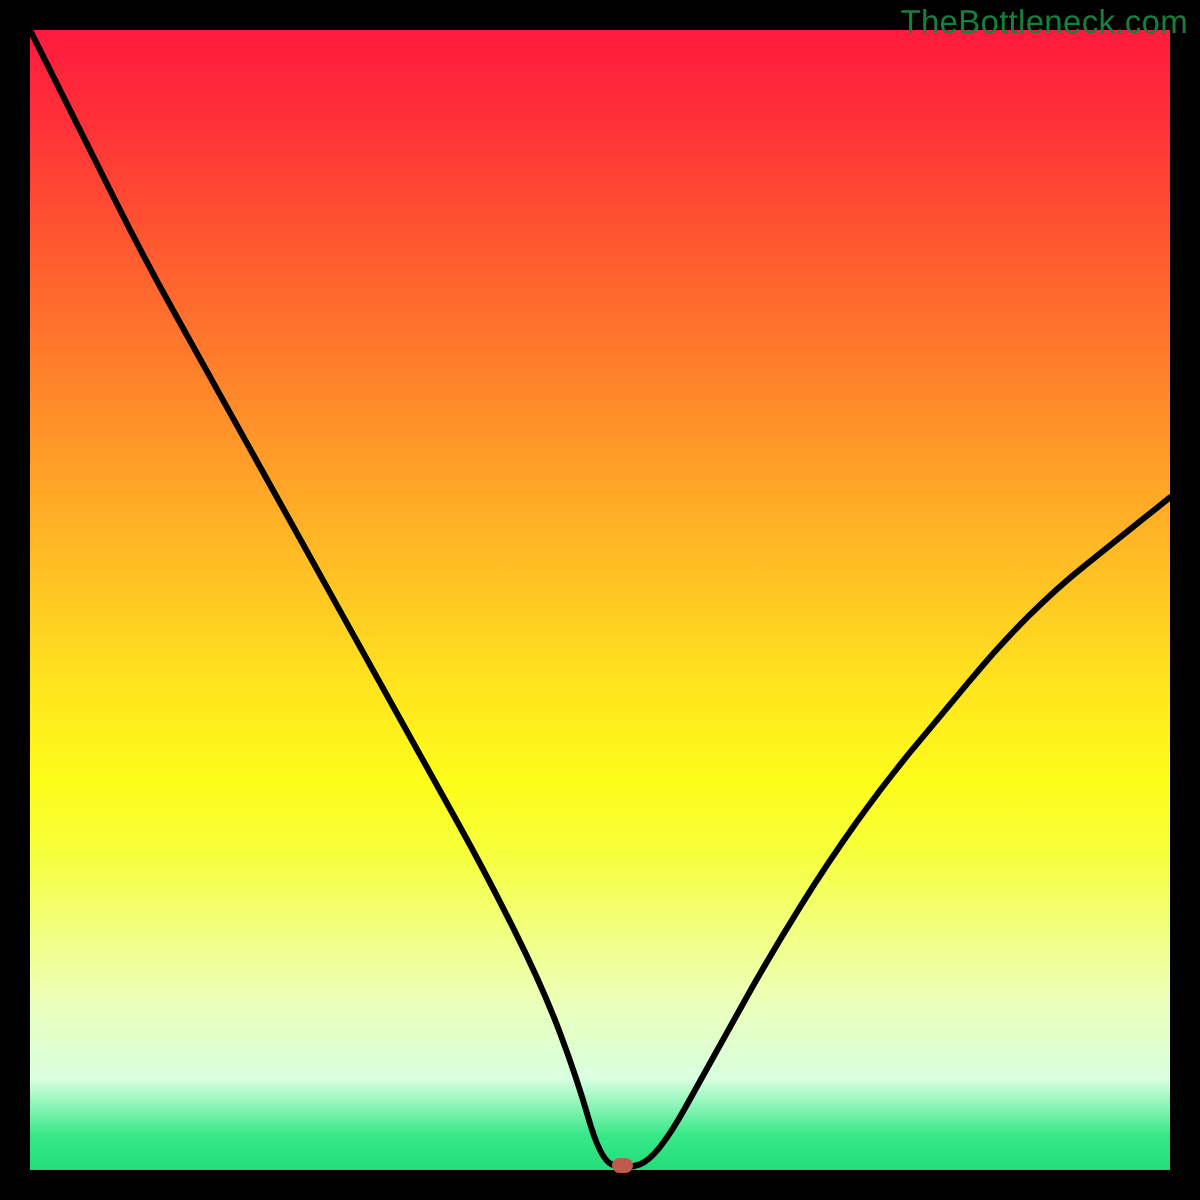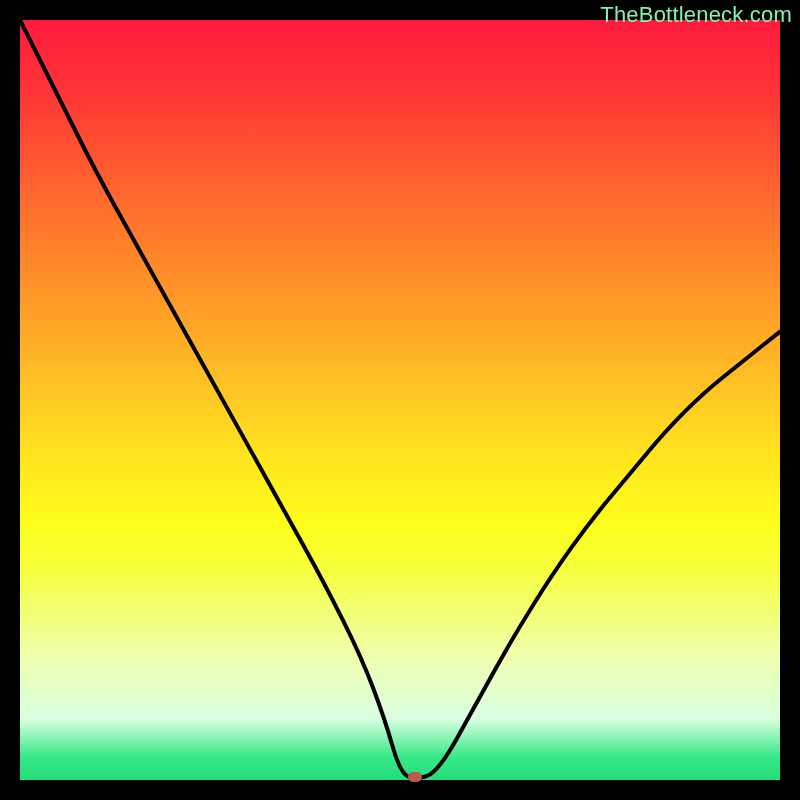--- a/index.html
+++ b/index.html
@@ -31,21 +31,21 @@
       #eeffb0 84%,
       #d8ffe0 92%,
       #36e888 97%,
       #24dd7a 100%
     );
   }
   .watermark {
     position: absolute;
     top: 2px;
     right: 8px;
-    color: #86efac;
+    color: #15803d;
     font-size: 22px;
     font-weight: 500;
     letter-spacing: 0.2px;
     z-index: 5;
   }
   svg.curve {
     position: absolute;
     left: 0;
     top: 0;
     width: 100%;

